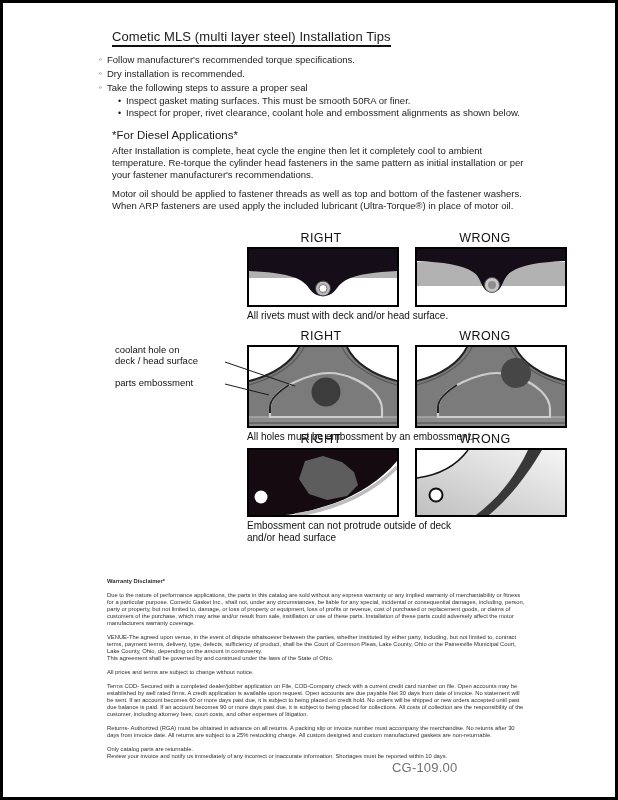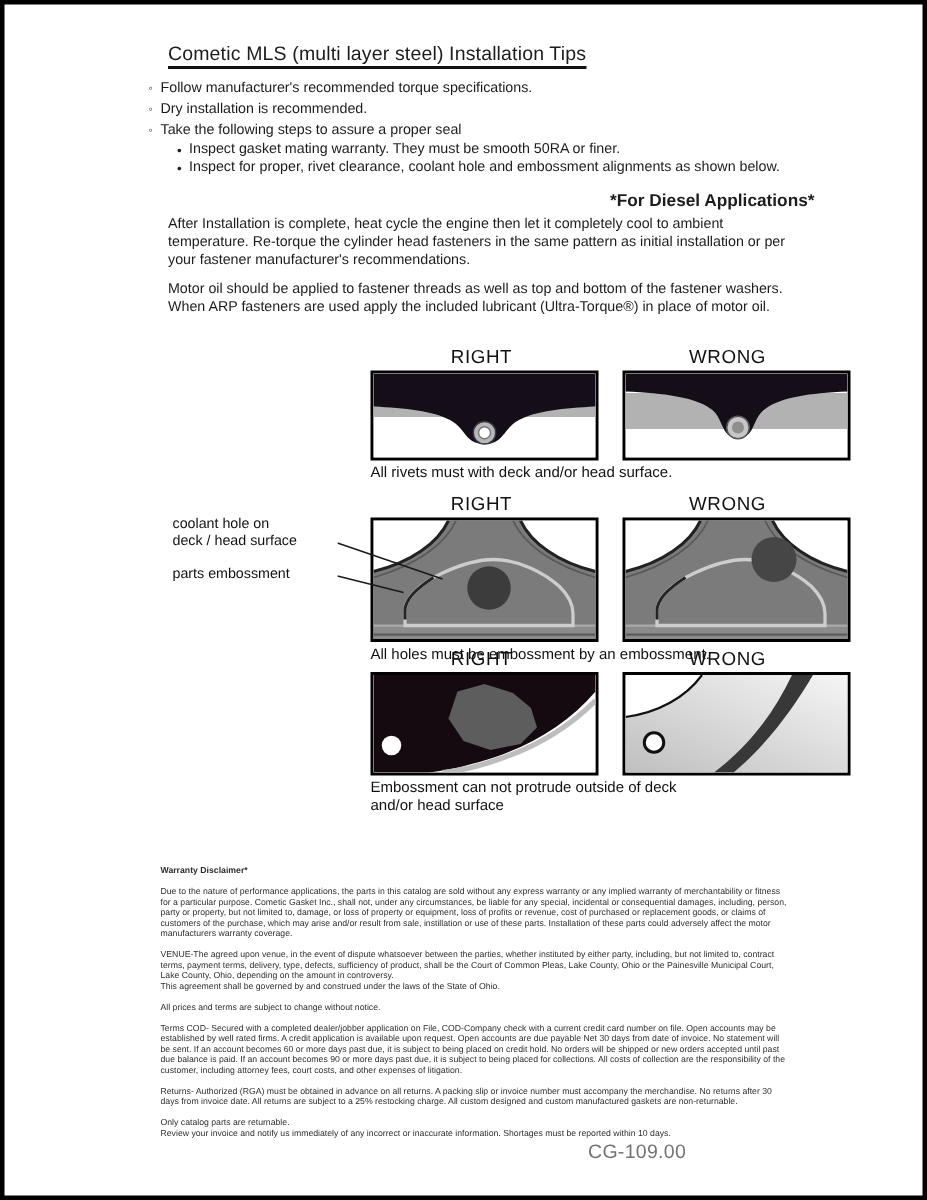--- a/index.html
+++ b/index.html
@@ -12,21 +12,21 @@
   .content { position:absolute; left:96px; top:24px; width:444px; }
   .doc-title {
     display:inline-block; margin-left:13px; font-size:13px; font-weight:normal;
     letter-spacing:.1px; border-bottom:2px solid #111; padding-bottom:1px; line-height:15px;
   }
   .bullets { margin-top:6px; font-size:9.5px; }
   .b-item { display:flex; line-height:14px; }
   .b-item .glyph { width:8px; flex:0 0 8px; font-size:8px; line-height:14px; }
   .b-sub { margin-left:19px; line-height:12px; }
   .b-sub .glyph { line-height:12px; font-size:9px; }
-  .sec-head { margin:10px 0 4px 13px; font-size:11.5px; font-weight:bold;text-align:right; }
+  .sec-head { margin:10px 0 4px 13px; font-size:11.5px; font-weight:normal; }
   .para { margin:0 0 7px 13px; width:424px; font-size:9.5px; line-height:12px; }
 
   .pair { position:absolute; left:244px; }
   .pair-labels { display:flex; gap:16px; margin-bottom:2px; }
   .pair-label { width:148px; text-align:center; font-size:12.5px; letter-spacing:.4px; color:#111; line-height:13px; }
   .pair-boxes { display:flex; gap:16px; }
   .dbox { width:148px; border:2px solid #000; background:#fff; font-size:0; }
   .dbox svg { display:block; }
   .pair-caption { margin-top:3px; font-size:10px; line-height:11.5px; color:#111; }
 
@@ -63,21 +63,21 @@
       <div class="b-item">
         <span class="glyph">◦</span>
         <span>Dry installation is recommended.</span>
       </div>
       <div class="b-item">
         <span class="glyph">◦</span>
         <span>Take the following steps to assure a proper seal</span>
       </div>
       <div class="b-item b-sub">
         <span class="glyph">•</span>
-        <span>Inspect gasket mating warranty.  They must be smooth 50RA or finer.</span>
+        <span>Inspect gasket mating surfaces.  This must be smooth 50RA or finer.</span>
       </div>
       <div class="b-item b-sub">
         <span class="glyph">•</span>
         <span>Inspect for proper, rivet clearance, coolant hole and embossment alignments as shown below.</span>
       </div>
     </div>
 
     <div class="sec-head">*For Diesel Applications*</div>
     <p class="para">After Installation is complete, heat cycle the engine then let it completely cool to ambient temperature. Re-torque the cylinder head fasteners in the same pattern as initial installation or per your fastener manufacturer's recommendations.</p>
     <p class="para">Motor oil should be applied to fastener threads as well as top and bottom of the fastener washers. When ARP fasteners are used apply the included lubricant (Ultra-Torque®) in place of motor oil.</p>

